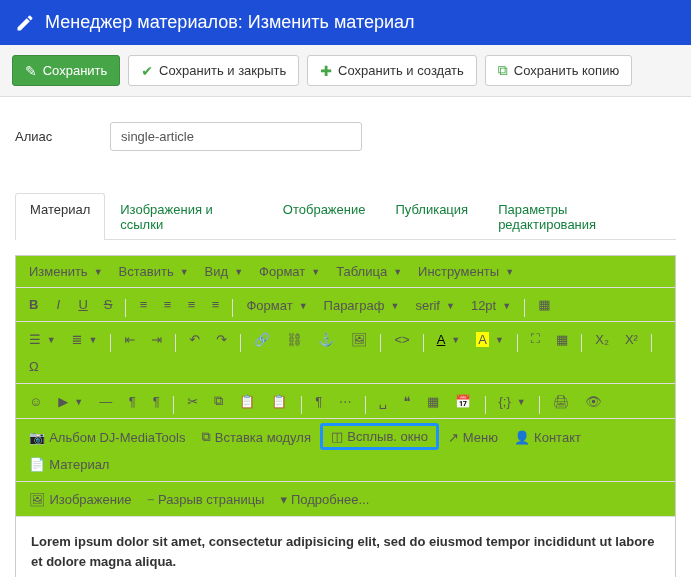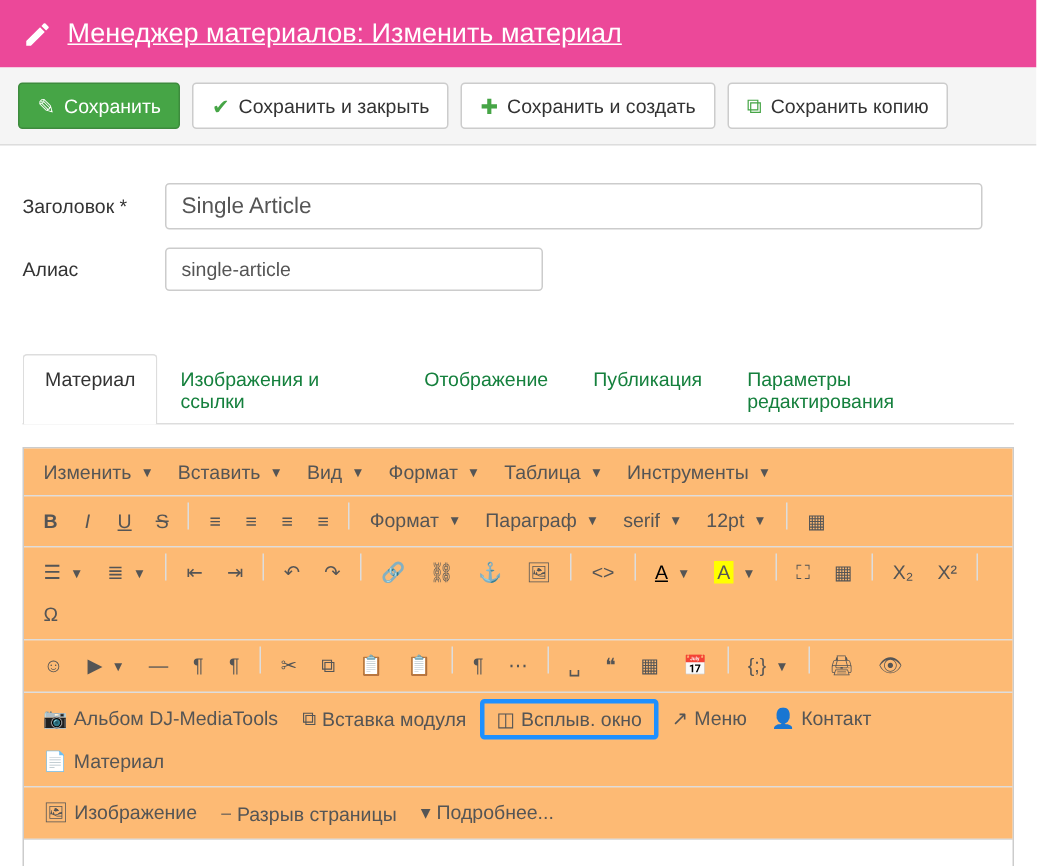--- a/index.html
+++ b/index.html
@@ -1,36 +1,36 @@
 <!DOCTYPE html>
 <html><head>
 <meta charset="utf-8">
 <style>
 * { box-sizing: border-box; margin: 0; padding: 0; }
 body { font-family: Arial, sans-serif; font-size: 13px; color: #333; background: #fff; width: 691px; }
-.header { background: #ec4899; color: #fff; padding: 12px 15px; display: flex; align-items: center; gap: 10px; text-decoration: underline; }
+.header { background: #1d4ed8; color: #fff; padding: 12px 15px; display: flex; align-items: center; gap: 10px; }
 .header svg { width: 20px; height: 20px; fill: #fff; }
 .header-title { font-size: 18px; font-weight: normal; }
 .toolbar { background: #f5f5f5; border-bottom: 1px solid #ddd; padding: 10px 12px; display: flex; gap: 8px; }
 .btn { display: inline-flex; align-items: center; gap: 6px; padding: 6px 12px; border: 1px solid #ccc; border-radius: 3px; background: #fff; font-size: 13px; cursor: pointer; color: #333; }
 .btn-primary { background: #46a546; color: #fff; border-color: #3d8b3d; }
 .btn .ico { font-size: 14px; }
 .btn-primary .ico { color: #fff; }
 .ico-green { color: #46a546; }
 .form-area { padding: 25px 15px 15px; }
 .form-row { display: flex; align-items: center; margin-bottom: 12px; }
 .form-label { width: 95px; font-size: 13px; }
 .form-input { padding: 6px 10px; border: 1px solid #ccc; border-radius: 3px; font-size: 15px; color: #555; }
 .form-input.wide { width: 545px; }
 .form-input.narrow { width: 252px; font-size: 13px; }
 .tabs { display: flex; border-bottom: 1px solid #ddd; margin: 15px 15px 0; }
 .tab { padding: 8px 14px; font-size: 13px; cursor: pointer; color: #15803d; border: 1px solid transparent; border-bottom: none; margin-bottom: -1px; }
 .tab.active { color: #333; border-color: #ddd; background: #fff; border-radius: 3px 3px 0 0; }
 .editor { margin: 15px; border: 1px solid #ccc; }
-.ed-row { display: flex; flex-wrap: wrap; align-items: flex-start; padding: 4px 6px; border-bottom: 1px solid #ddd; gap: 2px; background: #fdba74; }
+.ed-row { display: flex; flex-wrap: wrap; align-items: flex-end; padding: 4px 6px; border-bottom: 1px solid #ddd; gap: 2px; background: #84cc16; }
 .ed-btn { padding: 4px 6px; font-size: 13px; cursor: pointer; border: 1px solid transparent; border-radius: 2px; display: inline-flex; align-items: center; gap: 4px; color: #555; min-width: 22px; justify-content: center; }
 .ed-sel { padding: 3px 6px; font-size: 13px; border: 1px solid transparent; cursor: pointer; display: inline-flex; align-items: center; gap: 4px; color: #555; }
 .ed-sep { width: 1px; height: 18px; background: #ddd; margin: 0 4px; }
 .caret { font-size: 9px; margin-left: 2px; }
 .highlighted { border: 3px solid #1e90ff !important; border-radius: 3px; padding: 3px 8px; }
 .content { padding: 15px; font-size: 13px; line-height: 1.5; }
 .content p { margin-bottom: 10px; }
 .content .bold { font-weight: bold; }
 </style>
 </head>
@@ -57,24 +57,20 @@
       <span>Сохранить и создать</span>
     </button>
   <button class="btn">
       <span class="ico ico-green">⧉</span>
       <span>Сохранить копию</span>
     </button>
 </div>
 
 <div class="form-area">
   <div class="form-row">
-    <label class="form-label">Заголовок *</label>
-    <input class="form-input wide" value="Single Article" style="">
-  </div>
-  <div class="form-row">
     <label class="form-label">Алиас</label>
     <input class="form-input narrow" value="single-article" style="">
   </div>
 </div>
 
 <div class="tabs">
   <div class="tab active">Материал</div>
   <div class="tab">Изображения и ссылки</div>
   <div class="tab">Отображение</div>
   <div class="tab">Публикация</div>

